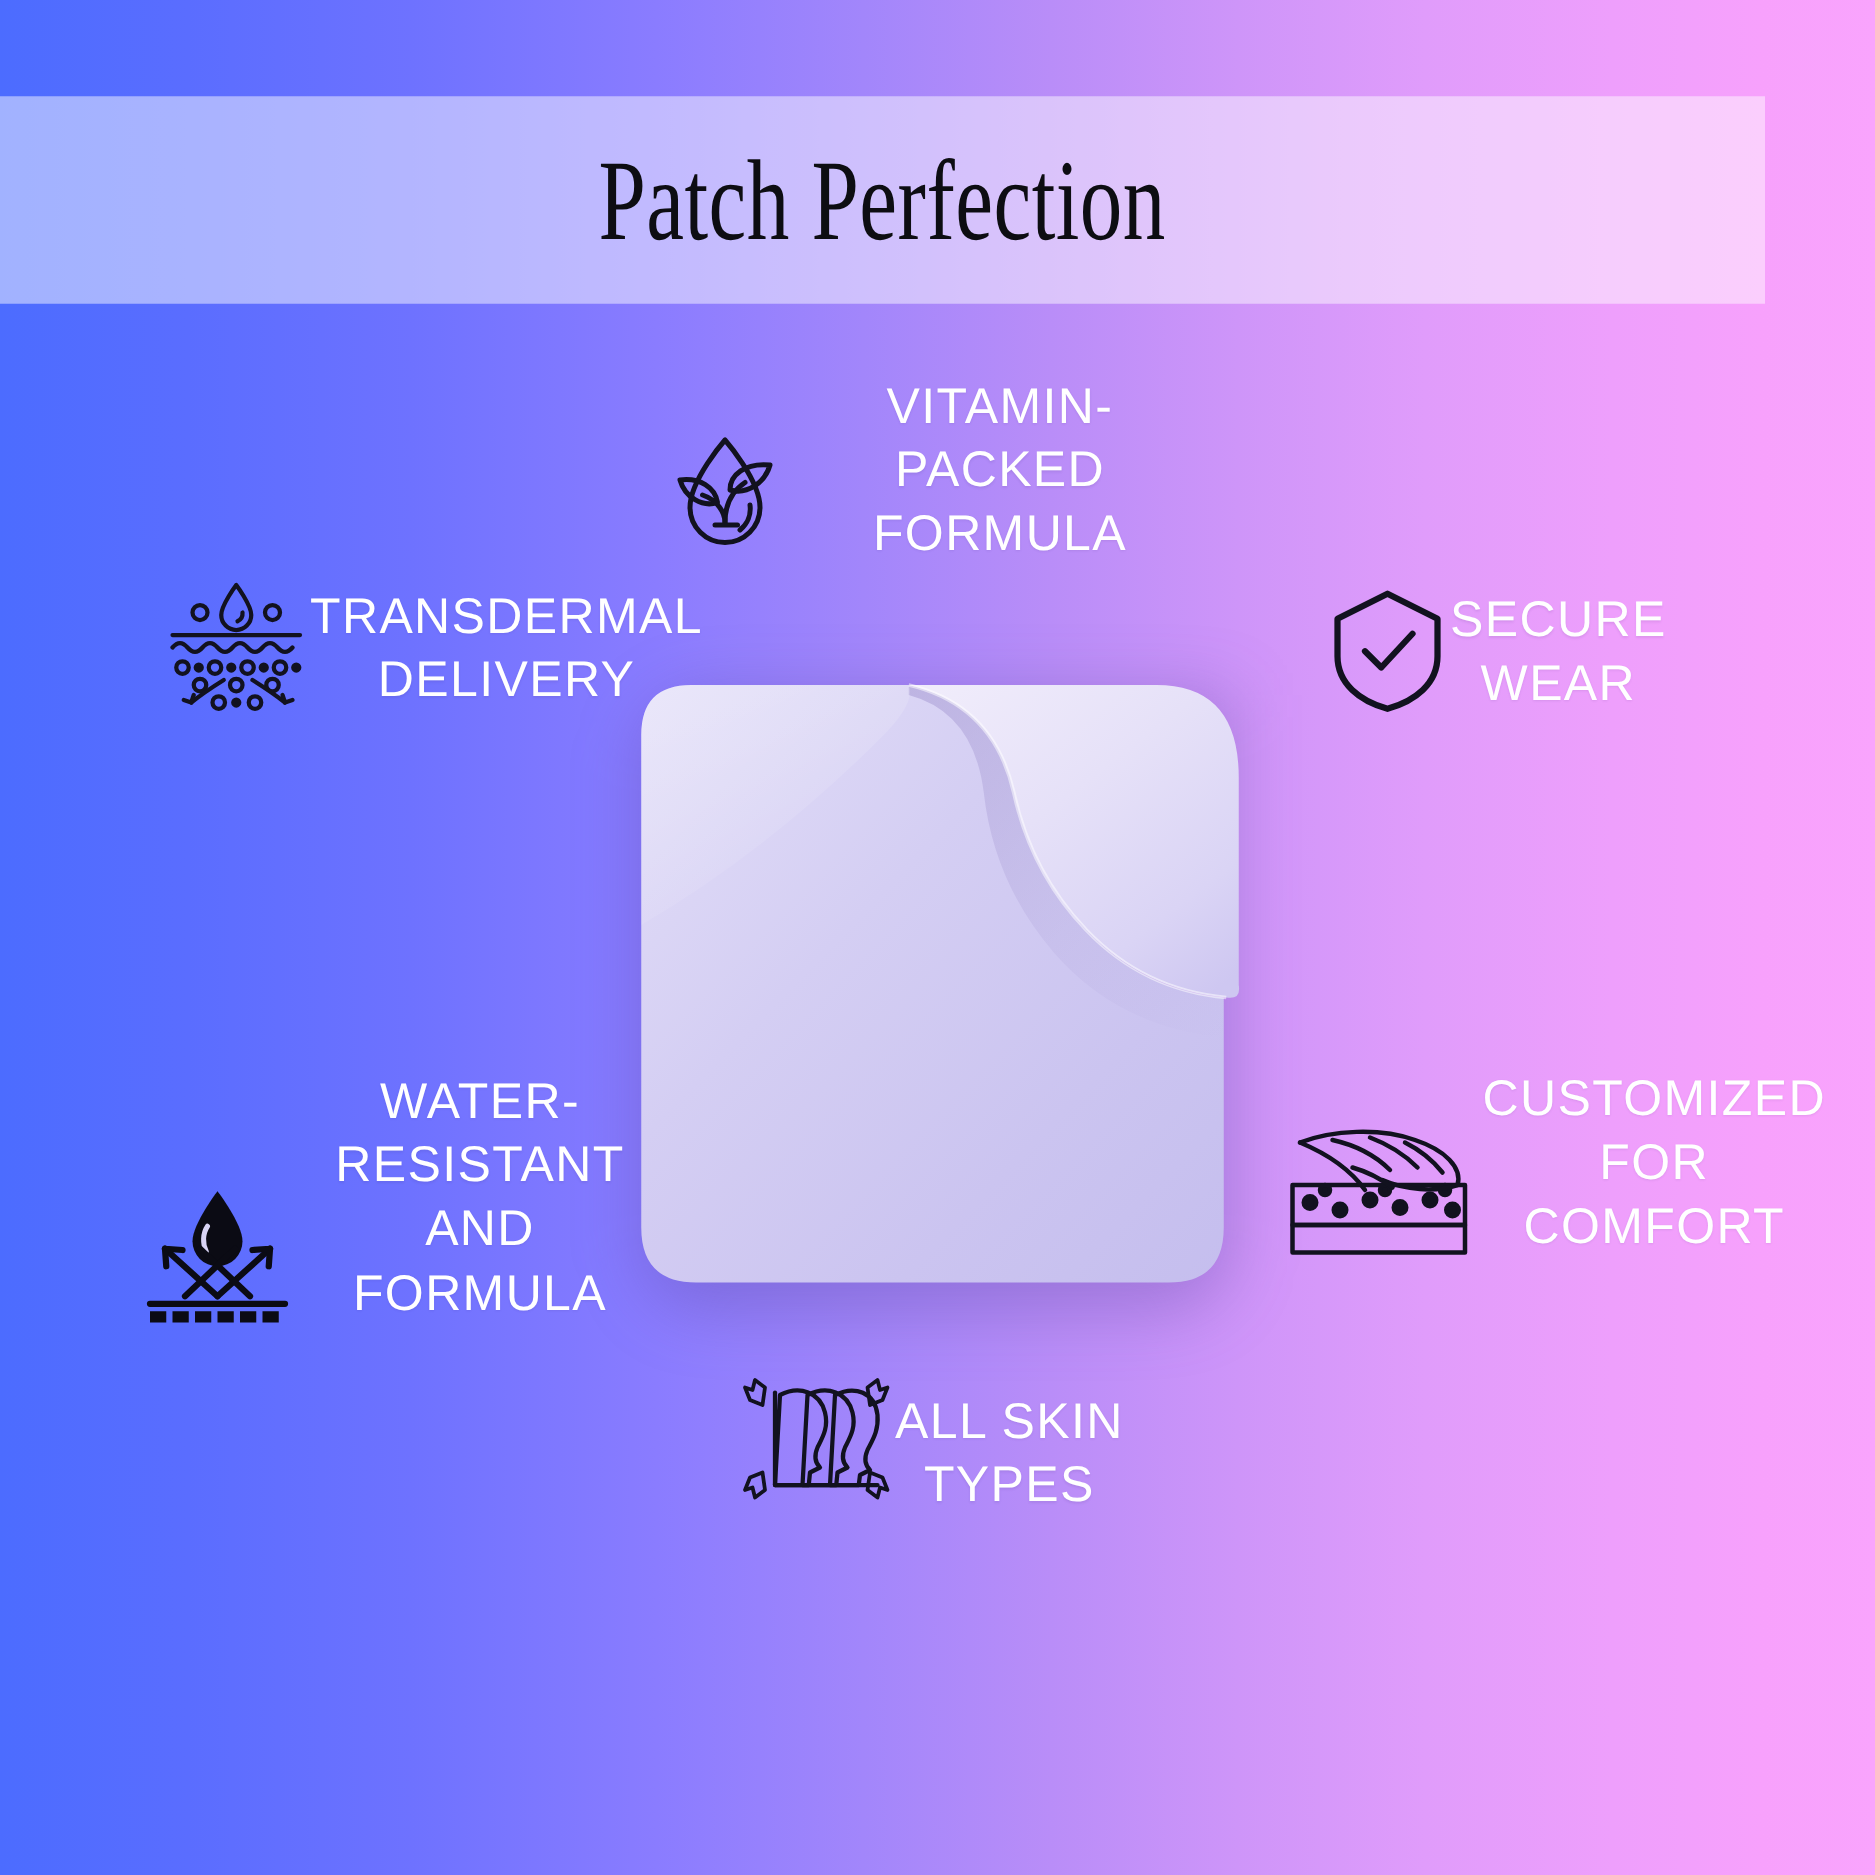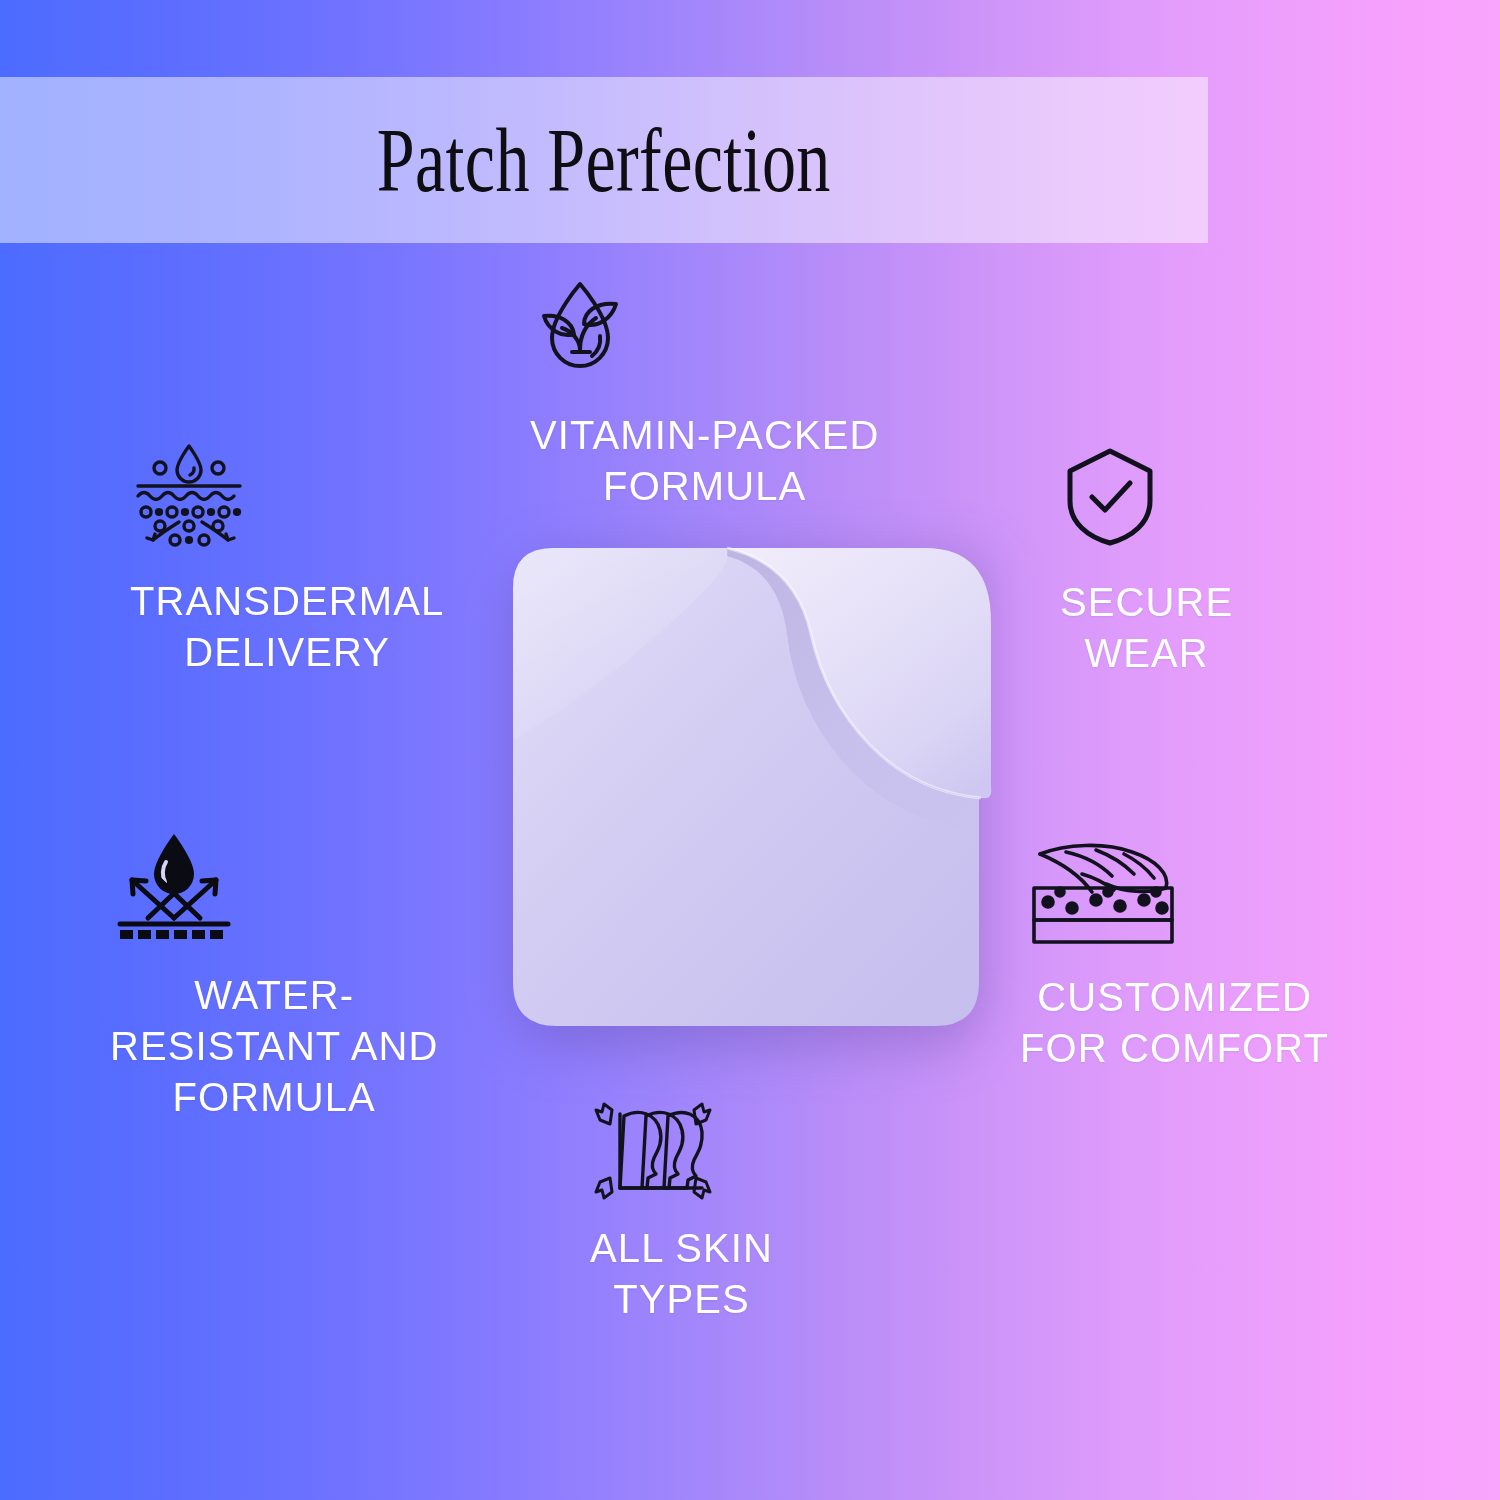--- a/index.html
+++ b/index.html
@@ -31,21 +31,21 @@
       #F7A1FC 94%,
       #F9A4FD 100%);
     overflow: hidden;
   }
 
   
   .title-banner {
     position: absolute;
     left: 0;
     top: 77px;
-    width: 1208px;
+    width: 1412px;
     height: 166px;
     background: rgba(255, 255, 255, 0.48);
     display: flex;
     align-items: center;
     justify-content: center;
   }
   .title-text {
     font-family: "Liberation Serif", "DejaVu Serif", serif;
     font-size: 92px;
     line-height: 1;
@@ -54,22 +54,22 @@
     transform: scaleX(0.74);
     transform-origin: center center;
     white-space: nowrap;
     font-weight: 400;
   }
 
   
   .feature {
     position: absolute;
     display: flex;
-    flex-direction: column;
-    align-items: flex-start;
+    flex-direction: row;
+    align-items: flex-end;
     text-align: center;
   }
   .feature .icon-wrap {
     display: block;
     line-height: 0;
   }
   .feature .label {
     color: #ffffff;
     font-size: 40px;
     line-height: 1.28;

